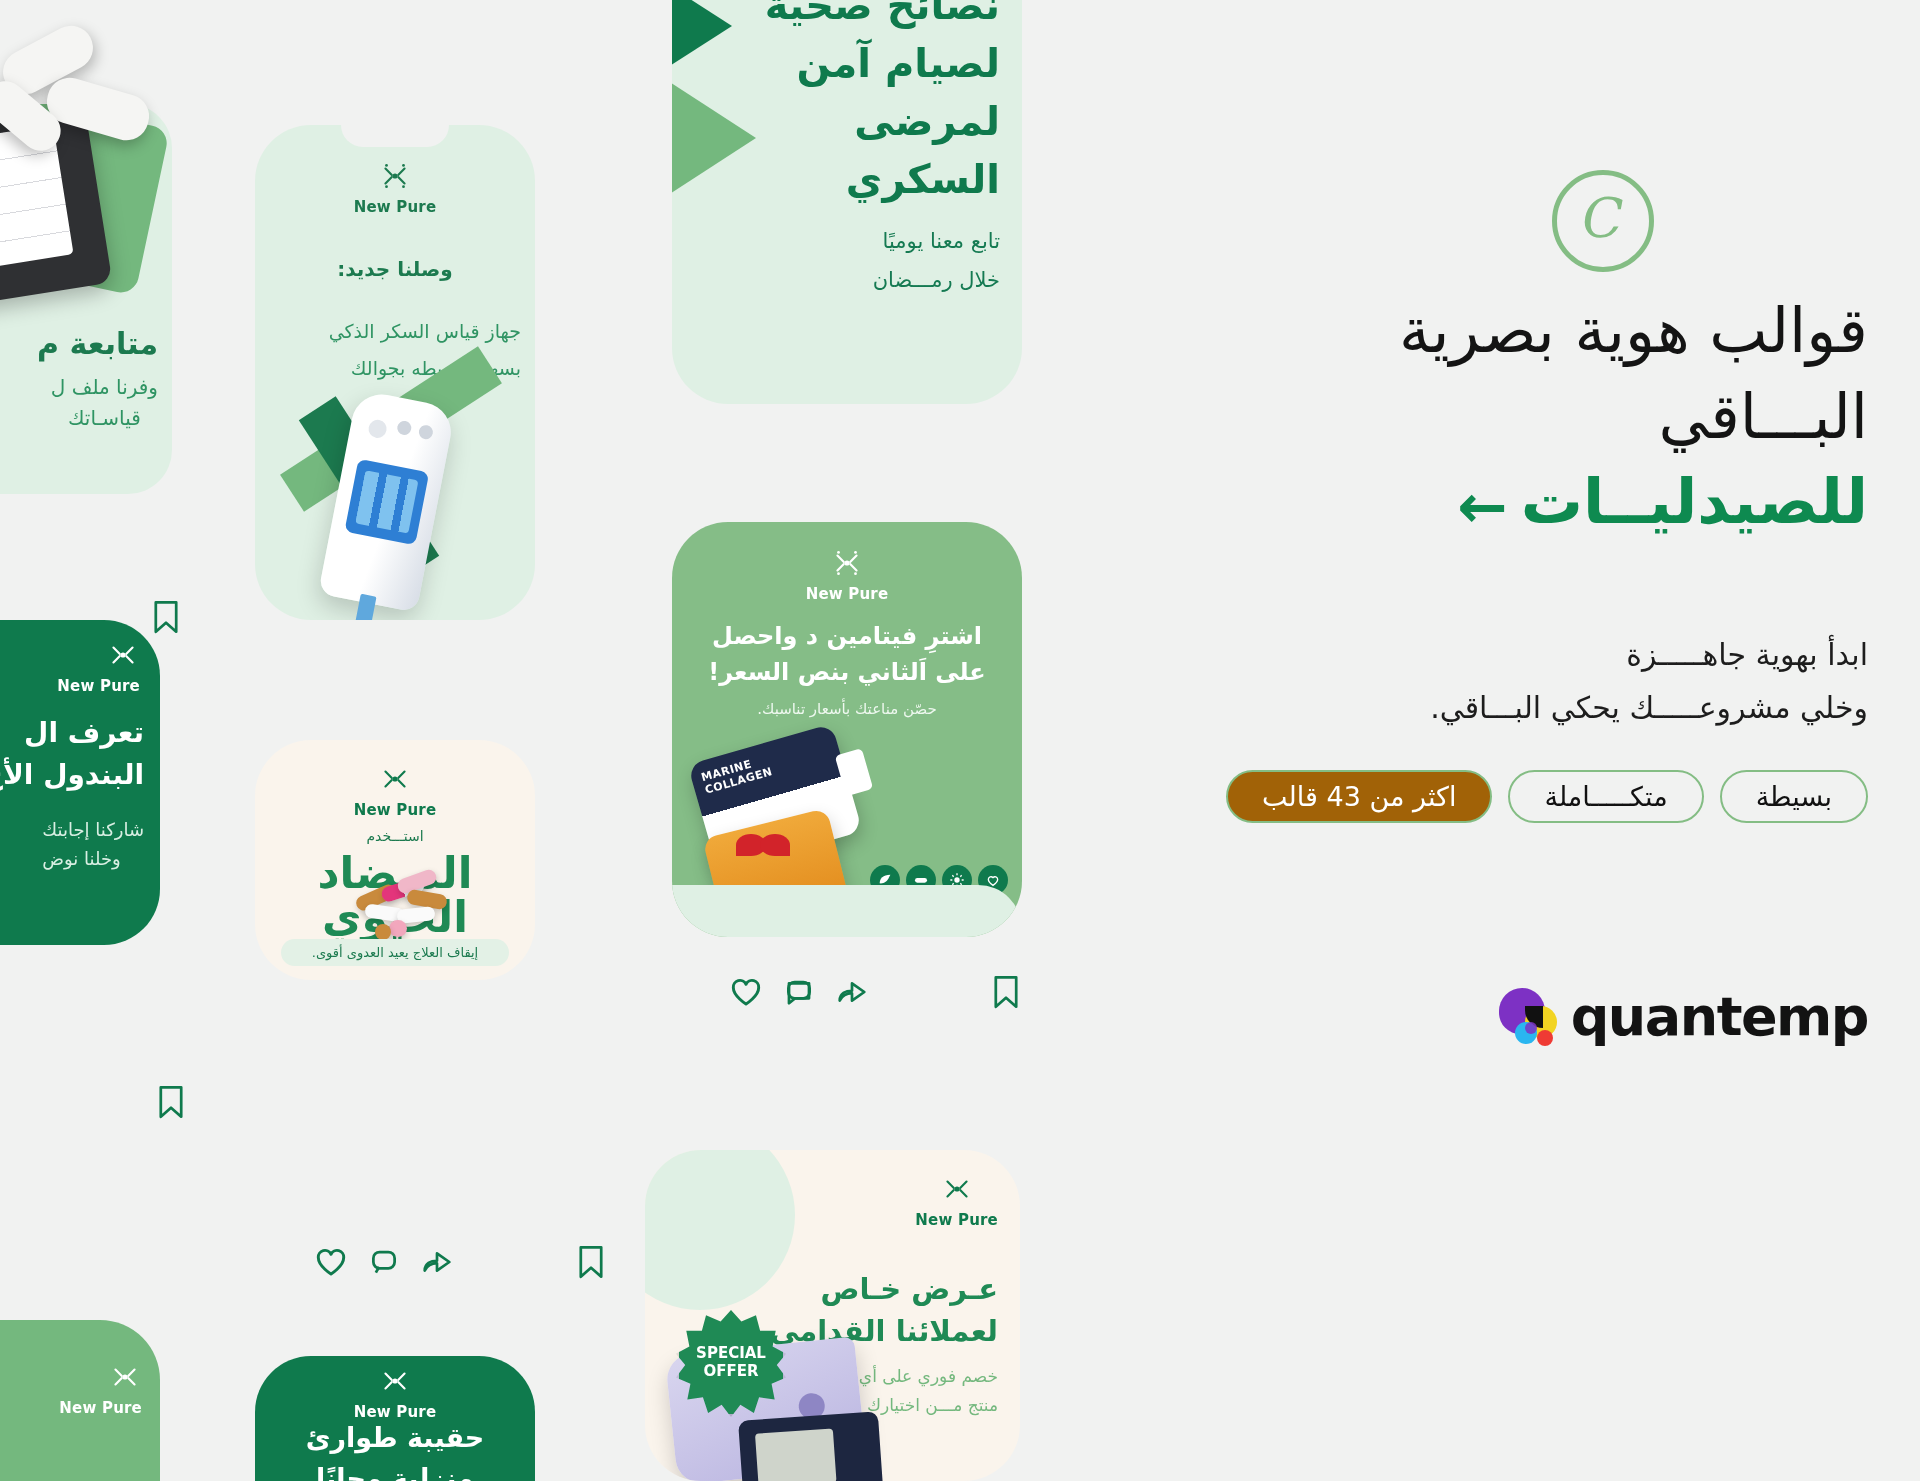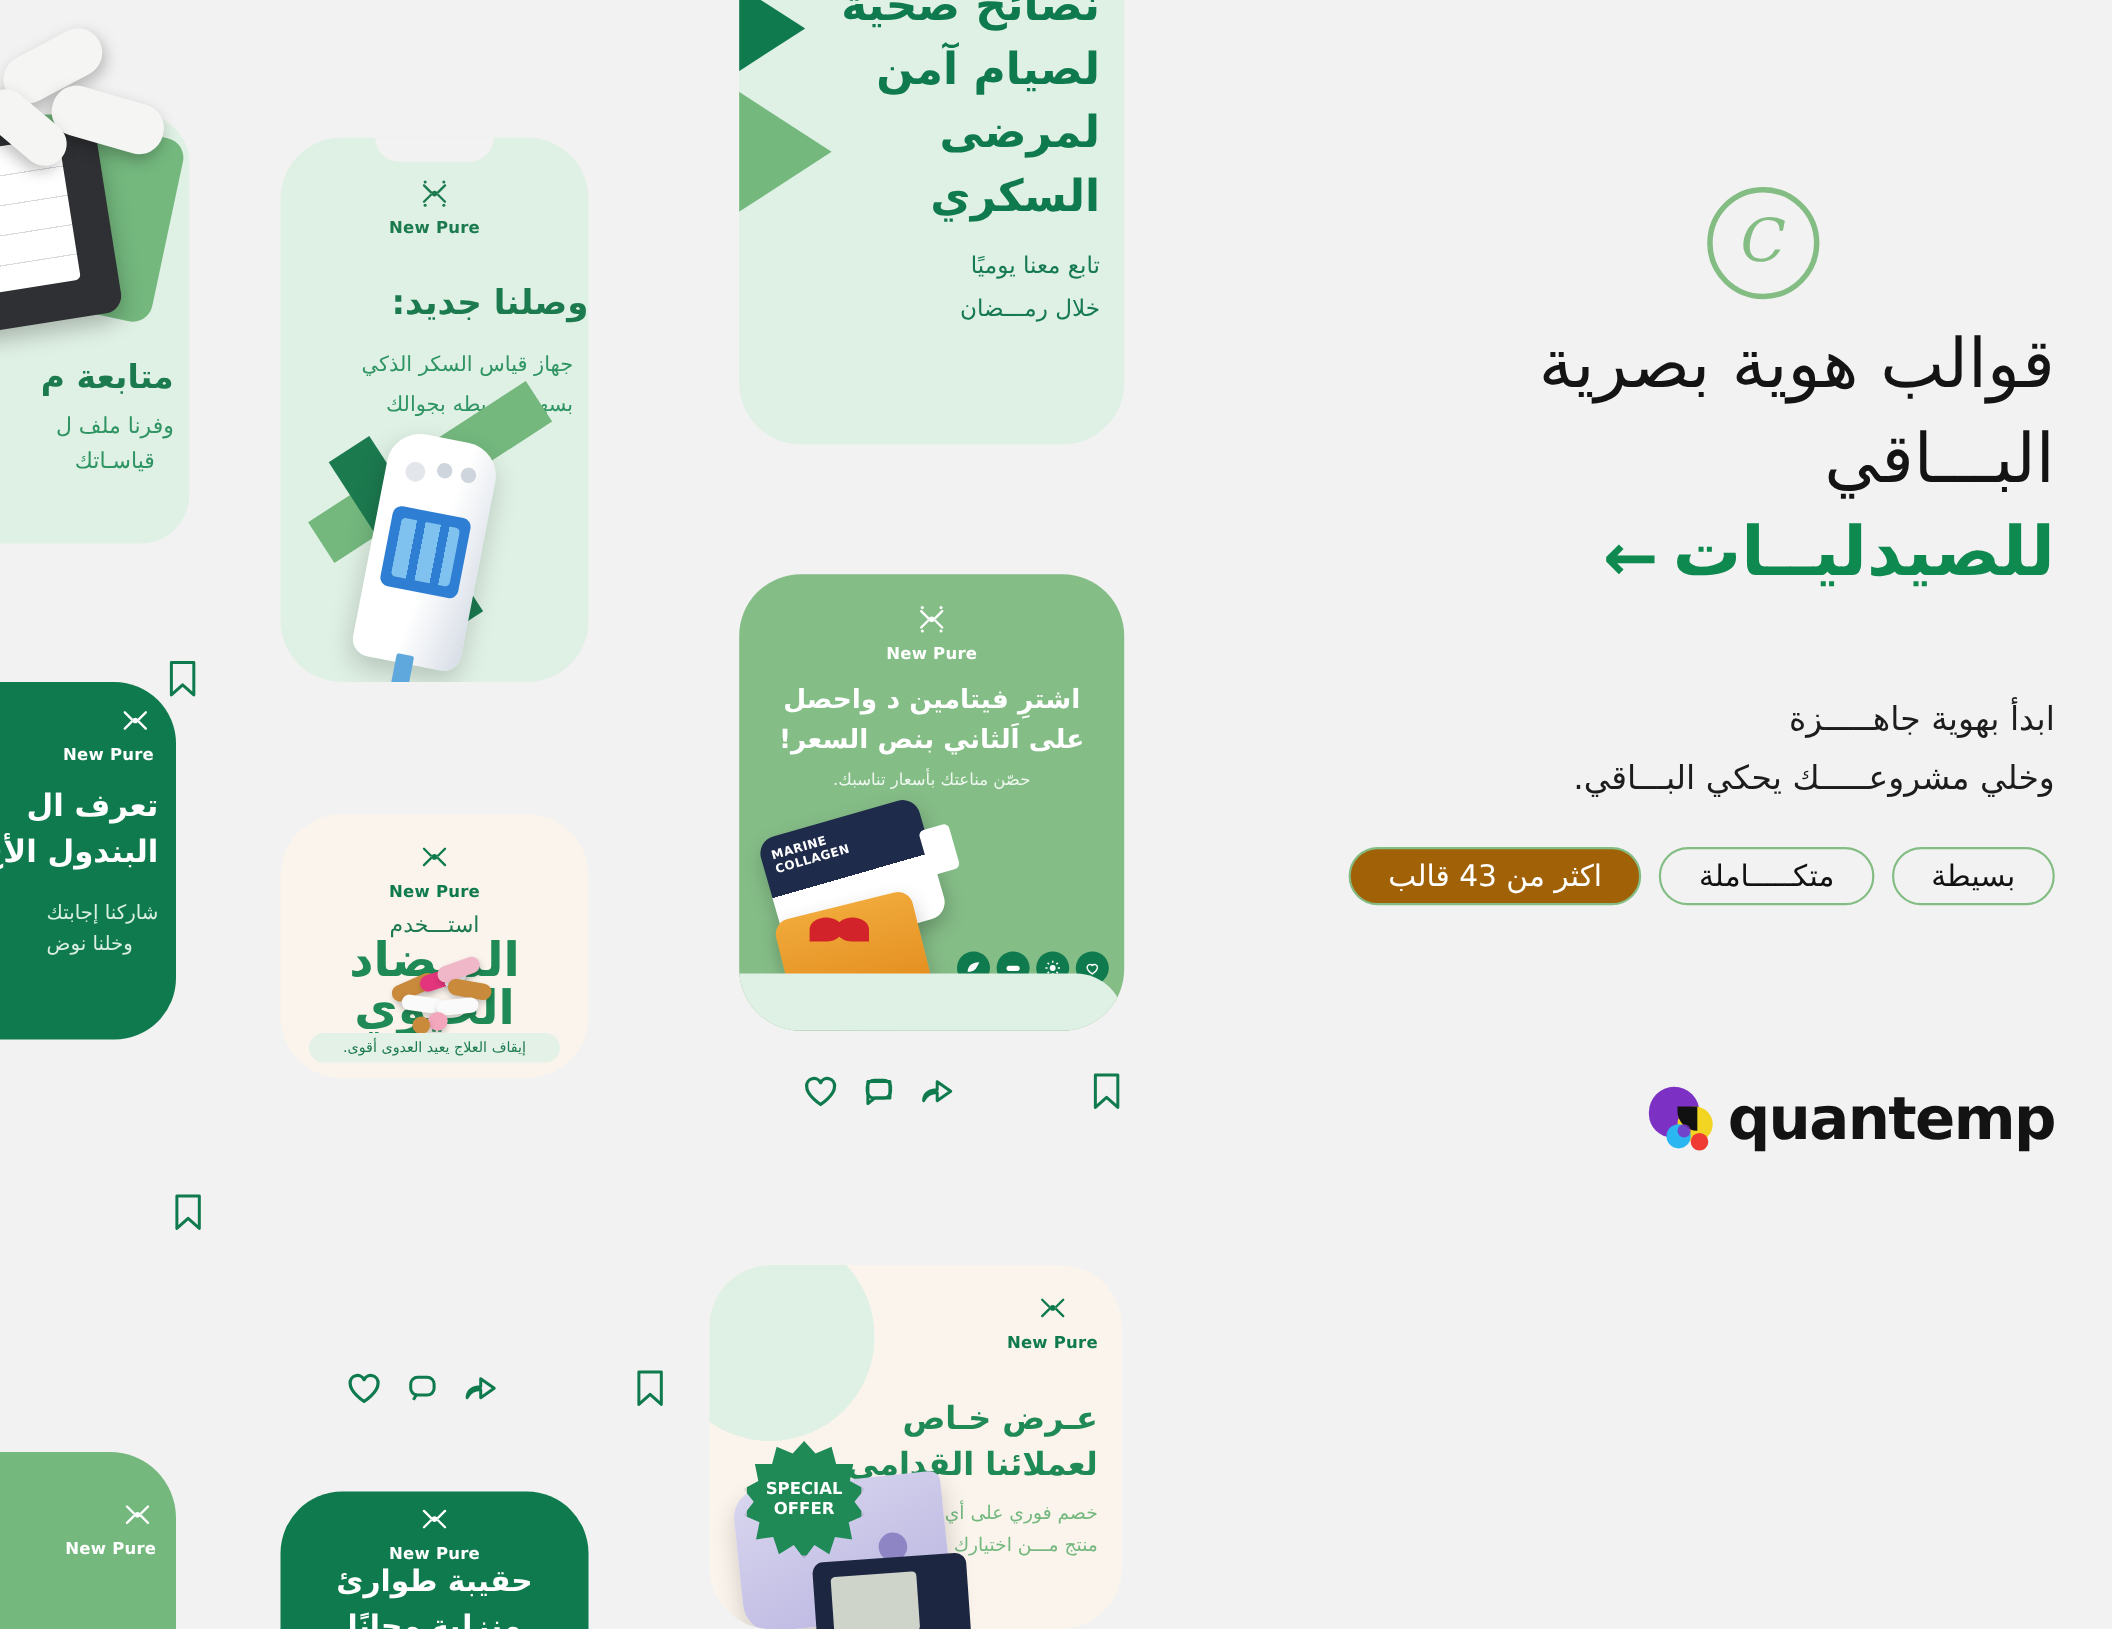--- a/index.html
+++ b/index.html
@@ -29,21 +29,21 @@
   #card-followup .bar1 { position: absolute; right: 18px; top: 8px; width: 150px; height: 170px; background: #74b87e; border-radius: 18px; transform: rotate(12deg); }
   #card-followup .device { position: absolute; left: 18px; top: 20px; width: 200px; height: 175px; background: #2f3033; border-radius: 16px; transform: rotate(-9deg); box-shadow: 0 8px 20px rgba(0,0,0,.25); }
   #card-followup .device:after { content:""; position:absolute; left:10px; top:10px; right:34px; bottom:34px; background: repeating-linear-gradient(#fff 0 26px,#d8d9dd 26px 27px); border-radius: 5px; }
   #card-followup .t1 { position: absolute; right: 14px; top: 222px; font-size: 30px; font-weight: 800; color: #1c7a4f; }
   #card-followup .t2 { position: absolute; right: 14px; top: 268px; font-size: 20px; color: #2f9463; line-height: 1.55; }
 
   
   #card-glucometer { left: 255px; top: 125px; width: 280px; height: 495px; background: #dff0e4; }
   #card-glucometer .notch { position: absolute; left: 50%; transform: translateX(-50%); top: -22px; width: 108px; height: 44px; background: #f1f2f1; border-radius: 0 0 22px 22px; }
   #card-glucometer .np-logo { position: absolute; left: 0; right: 0; top: 34px; color: #1c7a4f; }
-  #card-glucometer .head { position: absolute; left: 0; right: 0; top: 132px; font-size: 31px; font-weight: 800; color: #1c7a4f; text-align: right; }
+  #card-glucometer .head { position: absolute; left: 0; right: 0; top: 132px; font-size: 20px; font-weight: 800; color: #1c7a4f; }
   #card-glucometer .sub { position: absolute; left: 14px; right: 14px; top: 188px; font-size: 19px; color: #2f9463; line-height: 1.95; text-align: right; }
   #card-glucometer .gx1 { position: absolute; left: 18px; top: 282px; width: 236px; height: 44px; background: #74b87e; transform: rotate(-33deg); }
   #card-glucometer .gx2 { position: absolute; left: 92px; top: 268px; width: 44px; height: 190px; background: #1c7a4f; transform: rotate(-33deg); }
   #card-glucometer .meter { position: absolute; left: 82px; top: 272px; width: 100px; height: 208px; background: linear-gradient(100deg,#ffffff 55%,#d7dde6 100%); border-radius: 30px 30px 16px 16px; transform: rotate(11deg); box-shadow: 0 10px 24px rgba(0,0,0,.18); }
   #card-glucometer .meter .scr { position: absolute; left: 14px; top: 68px; right: 14px; height: 74px; background: #2e7fd4; border-radius: 8px; }
   #card-glucometer .meter .scr:after { content:""; position:absolute; left:9px; top:10px; right:9px; bottom:10px; background: repeating-linear-gradient(90deg,#7fc2ef 0 14px,transparent 14px 22px); border-radius:4px;}
   #card-glucometer .meter .b1 { position:absolute; left:18px; top:26px; width:18px; height:18px; border-radius:50%; background:#e3e7ec;}
   #card-glucometer .meter .b2 { position:absolute; left:46px; top:22px; width:14px; height:14px; border-radius:50%; background:#cfd5dd;}
   #card-glucometer .meter .b3 { position:absolute; left:68px; top:22px; width:14px; height:14px; border-radius:50%; background:#cfd5dd;}
   #card-glucometer .meter .strip { position:absolute; left:42px; bottom:-26px; width:16px; height:34px; background:#5fa8dd; border-radius:2px;}
@@ -85,21 +85,21 @@
   #card-quiz .sub { position:absolute; right: 16px; top: 196px; font-size: 18px; color:#d9efe3; line-height:1.6; text-align:left; }
   #card-pills { left: -130px; top: 800px; width: 290px; height: 150px; }
   #card-pills i { position:absolute; background:#f5f5f3; border-radius: 22px; box-shadow: 0 6px 14px rgba(0,0,0,.25); }
   #card-pills i:nth-child(1){ left: 0px; top: 38px; width: 96px; height: 44px; transform: rotate(-28deg); }
   #card-pills i:nth-child(2){ left: 46px; top: 86px; width: 104px; height: 46px; transform: rotate(16deg); }
   #card-pills i:nth-child(3){ left: -20px; top: 96px; width: 86px; height: 40px; transform: rotate(40deg); }
 
   
   #card-antibiotic { left: 255px; top: 740px; width: 280px; height: 240px; background: #faf4ec; }
   #card-antibiotic .np-logo { position:absolute; left:0; right:0; top: 22px; color:#0f7a4d; }
-  #card-antibiotic .l1 { position:absolute; left:0; right:0; top: 88px; font-size: 20px; color:#1c7a4f; letter-spacing: 1px; }
+  #card-antibiotic .l1 { position:absolute; left:0; right:0; top: 88px; font-size: 14px; color:#1c7a4f; letter-spacing: 1px; }
   #card-antibiotic .l2 { position:absolute; left:0; right:0; top: 112px; font-size: 43px; font-weight:800; color:#1f8a55; line-height: 1.02; }
   #card-antibiotic .l3 { position:absolute; left:0; right:0; top: 202px; font-size: 19px; color:#1c7a4f; letter-spacing: 1px; }
   #card-antibiotic .caps { position:absolute; left: 96px; top: 132px; width: 110px; height: 62px; }
   #card-antibiotic .caps i { position:absolute; border-radius: 10px; box-shadow:0 3px 6px rgba(0,0,0,.2); }
   #card-antibiotic .caps i:nth-child(1){ left: 4px; top: 18px; width: 42px; height: 15px; background:#c98a3c; transform: rotate(-24deg);}
   #card-antibiotic .caps i:nth-child(2){ left: 30px; top: 10px; width: 44px; height: 15px; background: linear-gradient(90deg,#e3357b 50%,#f6f6f6 50%); transform: rotate(-18deg);}
   #card-antibiotic .caps i:nth-child(3){ left: 46px; top: 2px; width: 40px; height: 15px; background:#f0b7c8; transform: rotate(-20deg);}
   #card-antibiotic .caps i:nth-child(4){ left: 56px; top: 20px; width: 40px; height: 15px; background:#c98a3c; transform: rotate(10deg);}
   #card-antibiotic .caps i:nth-child(5){ left: 14px; top: 34px; width: 40px; height: 14px; background:#fafafa; transform: rotate(8deg);}
   #card-antibiotic .caps i:nth-child(6){ left: 46px; top: 36px; width: 38px; height: 14px; background:#fafafa; transform: rotate(-6deg);}

